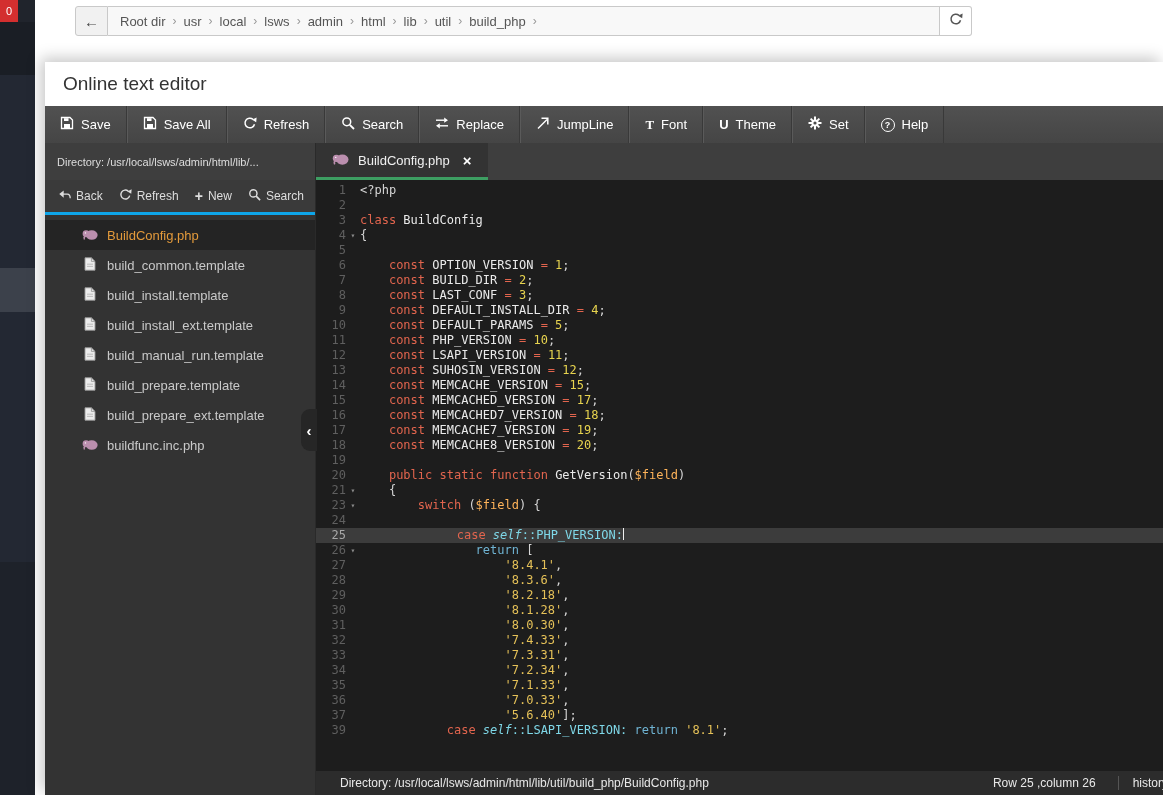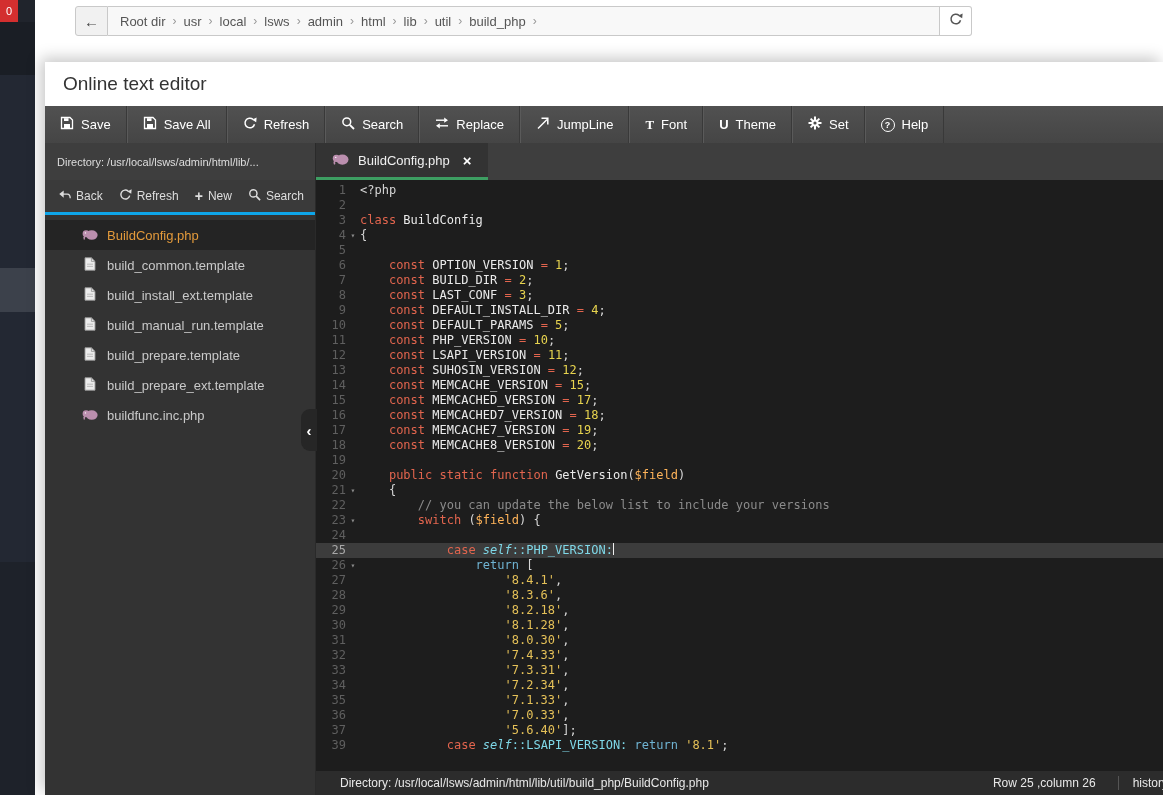--- a/index.html
+++ b/index.html
@@ -66,21 +66,21 @@
   .editor-col { flex:1; display:flex; flex-direction:column; min-width:0; border-left:1px solid #2a2a2a; }
   .tabbar { height:37px; flex:none; background:#3e3e3e; display:flex; }
   .tab { display:flex; align-items:center; gap:9px; padding:0 16px; background:#333333;
          border-bottom:3px solid var(--accent-green,#3d9e62); color:#f0f0f0; font-size:13px; cursor:pointer; }
   .tab svg { width:17px; height:13px; }
   .tab-close { font-weight:bold; font-size:15px; line-height:13px; color:#fff; margin-left:4px; cursor:pointer; }
 
   .code { flex:1; background:#1d1d1d; overflow:hidden; font-family:"DejaVu Sans Mono", monospace;
           font-size:12px; line-height:15px; padding-top:3px; }
   .cl { display:flex; height:15px; white-space:pre; }
-  .cl.active { background:#3c3c3c; }
+  .cl.active { background:#3c3c3c;gap:10px; }
   .cl.active .ln { color:#a8a8a8; }
   .g { width:44px; flex:none; display:flex; }
   .ln { width:30px; text-align:right; color:#5f5f5f; flex:none; }
   .fold { width:14px; color:#8a8a8a; font-size:8px; line-height:15px; text-align:center; }
   .tx { flex:1; white-space:pre; }
   .pl  { color:#d6d6d6; }
   .k   { color:#e2654e; }
   .n   { color:#eaeaea; }
   .op  { color:#e2654e; }
   .num { color:#e8d44f; }
@@ -271,20 +271,28 @@
               </svg></span>
             <span>BuildConfig.php</span>
           </div>
           <div class="file-row">
             <span><svg viewBox="0 0 12 14">
                 <path d="M1 .8h6.4L11 4.4v8.8H1z" fill="#ececec" stroke="#9a9a9a" stroke-width=".9"></path>
                 <path d="M7.4.8v3.6H11" fill="none" stroke="#9a9a9a" stroke-width=".9"></path>
                 <path d="M3 7.2h6M3 9.4h6" stroke="#b5b5b5" stroke-width=".9"></path>
               </svg></span>
             <span>build_common.template</span>
+          </div>
+          <div class="file-row">
+            <span><svg viewBox="0 0 12 14">
+                <path d="M1 .8h6.4L11 4.4v8.8H1z" fill="#ececec" stroke="#9a9a9a" stroke-width=".9"></path>
+                <path d="M7.4.8v3.6H11" fill="none" stroke="#9a9a9a" stroke-width=".9"></path>
+                <path d="M3 7.2h6M3 9.4h6" stroke="#b5b5b5" stroke-width=".9"></path>
+              </svg></span>
+            <span>build_install.template</span>
           </div>
           <div class="file-row">
             <span><svg viewBox="0 0 12 14">
                 <path d="M1 .8h6.4L11 4.4v8.8H1z" fill="#ececec" stroke="#9a9a9a" stroke-width=".9"></path>
                 <path d="M7.4.8v3.6H11" fill="none" stroke="#9a9a9a" stroke-width=".9"></path>
                 <path d="M3 7.2h6M3 9.4h6" stroke="#b5b5b5" stroke-width=".9"></path>
               </svg></span>
             <span>build_install_ext.template</span>
           </div>
           <div class="file-row">
@@ -351,21 +359,20 @@
           <div class="cl"><span class="g"><span class="ln">12</span><span class="fold"></span></span><span class="tx"><span class="pl">    </span><span class="k">const</span><span class="pl"> </span><span class="n">LSAPI_VERSION</span><span class="op"> = </span><span class="num">11</span><span class="pl">;</span></span></div>
           <div class="cl"><span class="g"><span class="ln">13</span><span class="fold"></span></span><span class="tx"><span class="pl">    </span><span class="k">const</span><span class="pl"> </span><span class="n">SUHOSIN_VERSION</span><span class="op"> = </span><span class="num">12</span><span class="pl">;</span></span></div>
           <div class="cl"><span class="g"><span class="ln">14</span><span class="fold"></span></span><span class="tx"><span class="pl">    </span><span class="k">const</span><span class="pl"> </span><span class="n">MEMCACHE_VERSION</span><span class="op"> = </span><span class="num">15</span><span class="pl">;</span></span></div>
           <div class="cl"><span class="g"><span class="ln">15</span><span class="fold"></span></span><span class="tx"><span class="pl">    </span><span class="k">const</span><span class="pl"> </span><span class="n">MEMCACHED_VERSION</span><span class="op"> = </span><span class="num">17</span><span class="pl">;</span></span></div>
           <div class="cl"><span class="g"><span class="ln">16</span><span class="fold"></span></span><span class="tx"><span class="pl">    </span><span class="k">const</span><span class="pl"> </span><span class="n">MEMCACHED7_VERSION</span><span class="op"> = </span><span class="num">18</span><span class="pl">;</span></span></div>
           <div class="cl"><span class="g"><span class="ln">17</span><span class="fold"></span></span><span class="tx"><span class="pl">    </span><span class="k">const</span><span class="pl"> </span><span class="n">MEMCACHE7_VERSION</span><span class="op"> = </span><span class="num">19</span><span class="pl">;</span></span></div>
           <div class="cl"><span class="g"><span class="ln">18</span><span class="fold"></span></span><span class="tx"><span class="pl">    </span><span class="k">const</span><span class="pl"> </span><span class="n">MEMCACHE8_VERSION</span><span class="op"> = </span><span class="num">20</span><span class="pl">;</span></span></div>
           <div class="cl"><span class="g"><span class="ln">19</span><span class="fold"></span></span><span class="tx"></span></div>
           <div class="cl"><span class="g"><span class="ln">20</span><span class="fold"></span></span><span class="tx"><span class="pl">    </span><span class="k">public</span><span class="pl"> </span><span class="k">static</span><span class="pl"> </span><span class="k">function</span><span class="pl"> </span><span class="n">GetVersion</span><span class="pl">(</span><span class="var">$field</span><span class="pl">)</span></span></div>
           <div class="cl"><span class="g"><span class="ln">21</span><span class="fold">▾</span></span><span class="tx"><span class="pl">    {</span></span></div>
-          <div class="cl"><span class="g"><span class="ln">22</span><span class="fold"></span></span><span class="tx"><span class="cm">        // you can update the below list to include your versions</span></span></div>
           <div class="cl"><span class="g"><span class="ln">23</span><span class="fold">▾</span></span><span class="tx"><span class="pl">        </span><span class="k">switch</span><span class="pl"> (</span><span class="var">$field</span><span class="pl">) {</span></span></div>
           <div class="cl"><span class="g"><span class="ln">24</span><span class="fold"></span></span><span class="tx"></span></div>
           <div class="cl active"><span class="g"><span class="ln">25</span><span class="fold"></span></span><span class="tx"><span class="pl">            </span><span class="k">case</span><span class="pl"> </span><span class="self">self</span><span class="sc">::PHP_VERSION:</span><span class="cursor"></span></span></div>
           <div class="cl"><span class="g"><span class="ln">26</span><span class="fold">▾</span></span><span class="tx"><span class="pl">                </span><span class="ret">return</span><span class="pl"> [</span></span></div>
           <div class="cl"><span class="g"><span class="ln">27</span><span class="fold"></span></span><span class="tx"><span class="pl">                    </span><span class="str">'8.4.1'</span><span class="pl">,</span></span></div>
           <div class="cl"><span class="g"><span class="ln">28</span><span class="fold"></span></span><span class="tx"><span class="pl">                    </span><span class="str">'8.3.6'</span><span class="pl">,</span></span></div>
           <div class="cl"><span class="g"><span class="ln">29</span><span class="fold"></span></span><span class="tx"><span class="pl">                    </span><span class="str">'8.2.18'</span><span class="pl">,</span></span></div>
           <div class="cl"><span class="g"><span class="ln">30</span><span class="fold"></span></span><span class="tx"><span class="pl">                    </span><span class="str">'8.1.28'</span><span class="pl">,</span></span></div>
           <div class="cl"><span class="g"><span class="ln">31</span><span class="fold"></span></span><span class="tx"><span class="pl">                    </span><span class="str">'8.0.30'</span><span class="pl">,</span></span></div>
           <div class="cl"><span class="g"><span class="ln">32</span><span class="fold"></span></span><span class="tx"><span class="pl">                    </span><span class="str">'7.4.33'</span><span class="pl">,</span></span></div>

